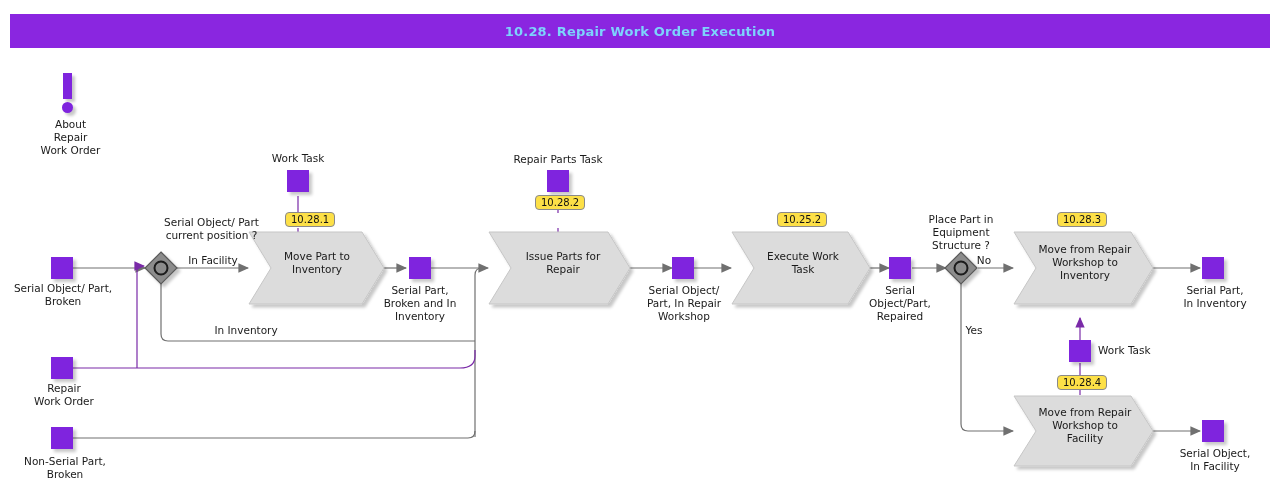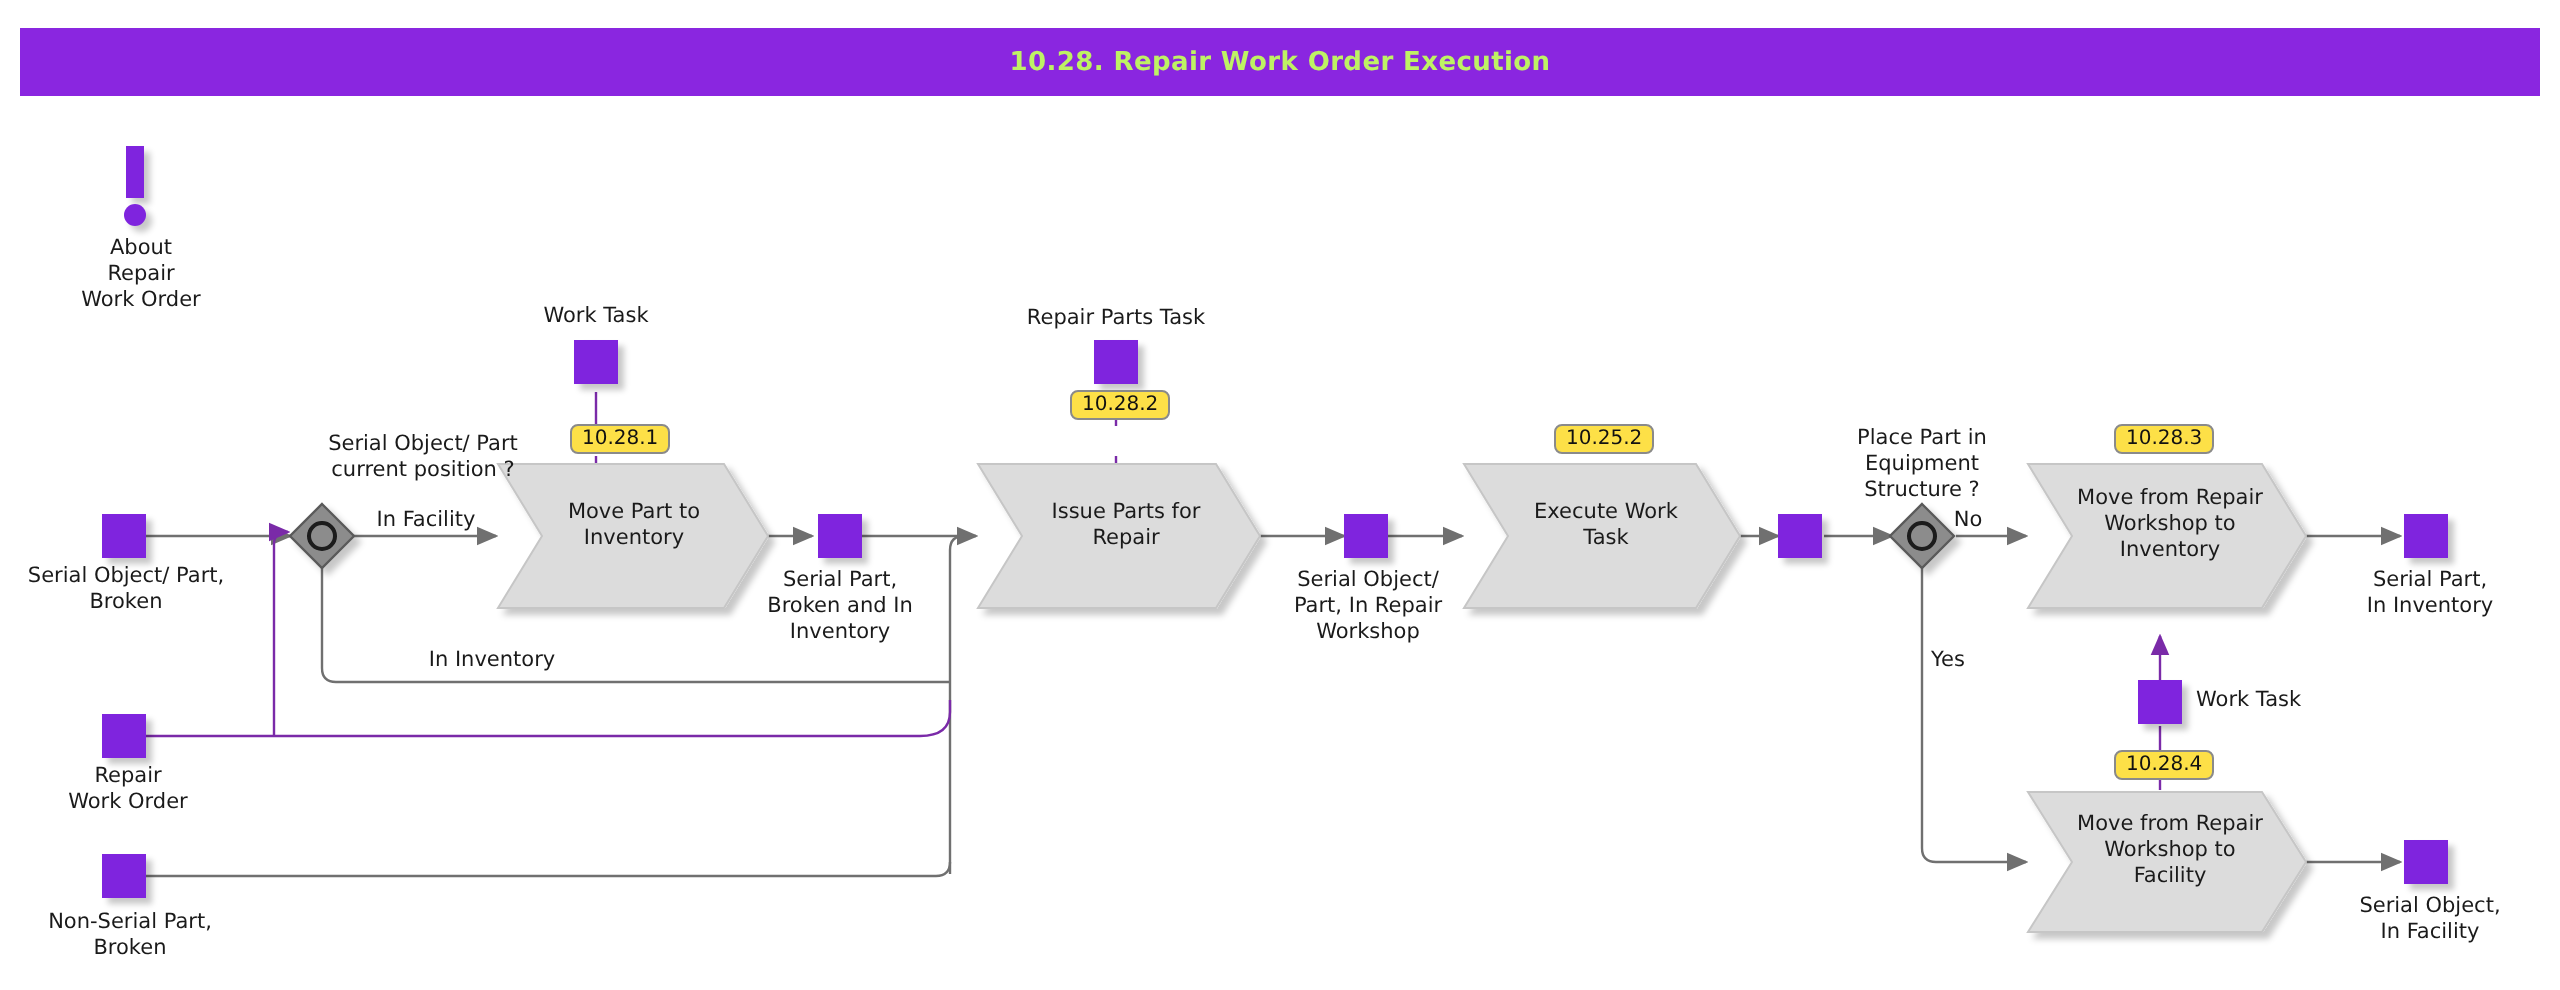--- a/index.html
+++ b/index.html
@@ -10,21 +10,21 @@
     overflow:hidden;
     position:relative;
   }
   #canvas{position:absolute;left:0;top:0;width:1280px;height:495px;}
   .title-bar{
     position:absolute;left:10px;top:14px;width:1260px;height:34px;
     background:#8A26E0;
     display:flex;align-items:center;justify-content:center;
   }
   .title-text{
-    color:#bef264;font-size:13px;font-weight:bold;
+    color:#7dd3fc;font-size:13px;font-weight:bold;
     font-family:"DejaVu Sans", sans-serif;
     letter-spacing:.2px;
   }
   svg{position:absolute;left:0;top:0;width:1280px;height:495px;}
   .lbl{
     position:absolute;
     font-family:"DejaVu Sans", sans-serif;
     font-size:10.5px;color:#1a1a1a;
     text-align:center;line-height:13px;
     white-space:pre-line;
@@ -202,20 +202,23 @@
   <div class="lbl" style="left:367px;top:284px;width:106px;">Serial Part,
 Broken and In
 Inventory</div>
 
   <div class="dataobj" style="left:672px;top:257px;"></div>
   <div class="lbl" style="left:630px;top:284px;width:108px;">Serial Object/
 Part, In Repair
 Workshop</div>
 
   <div class="dataobj" style="left:889px;top:257px;"></div>
+  <div class="lbl" style="left:853px;top:284px;width:94px;">Serial
+Object/Part,
+Repaired</div>
 
   <div class="dataobj" style="left:1202px;top:257px;"></div>
   <div class="lbl" style="left:1160px;top:284px;width:110px;">Serial Part,
 In Inventory</div>
 
   <div class="dataobj" style="left:1202px;top:420px;"></div>
   <div class="lbl" style="left:1158px;top:447px;width:114px;">Serial Object,
 In Facility</div>
 
 </div>

